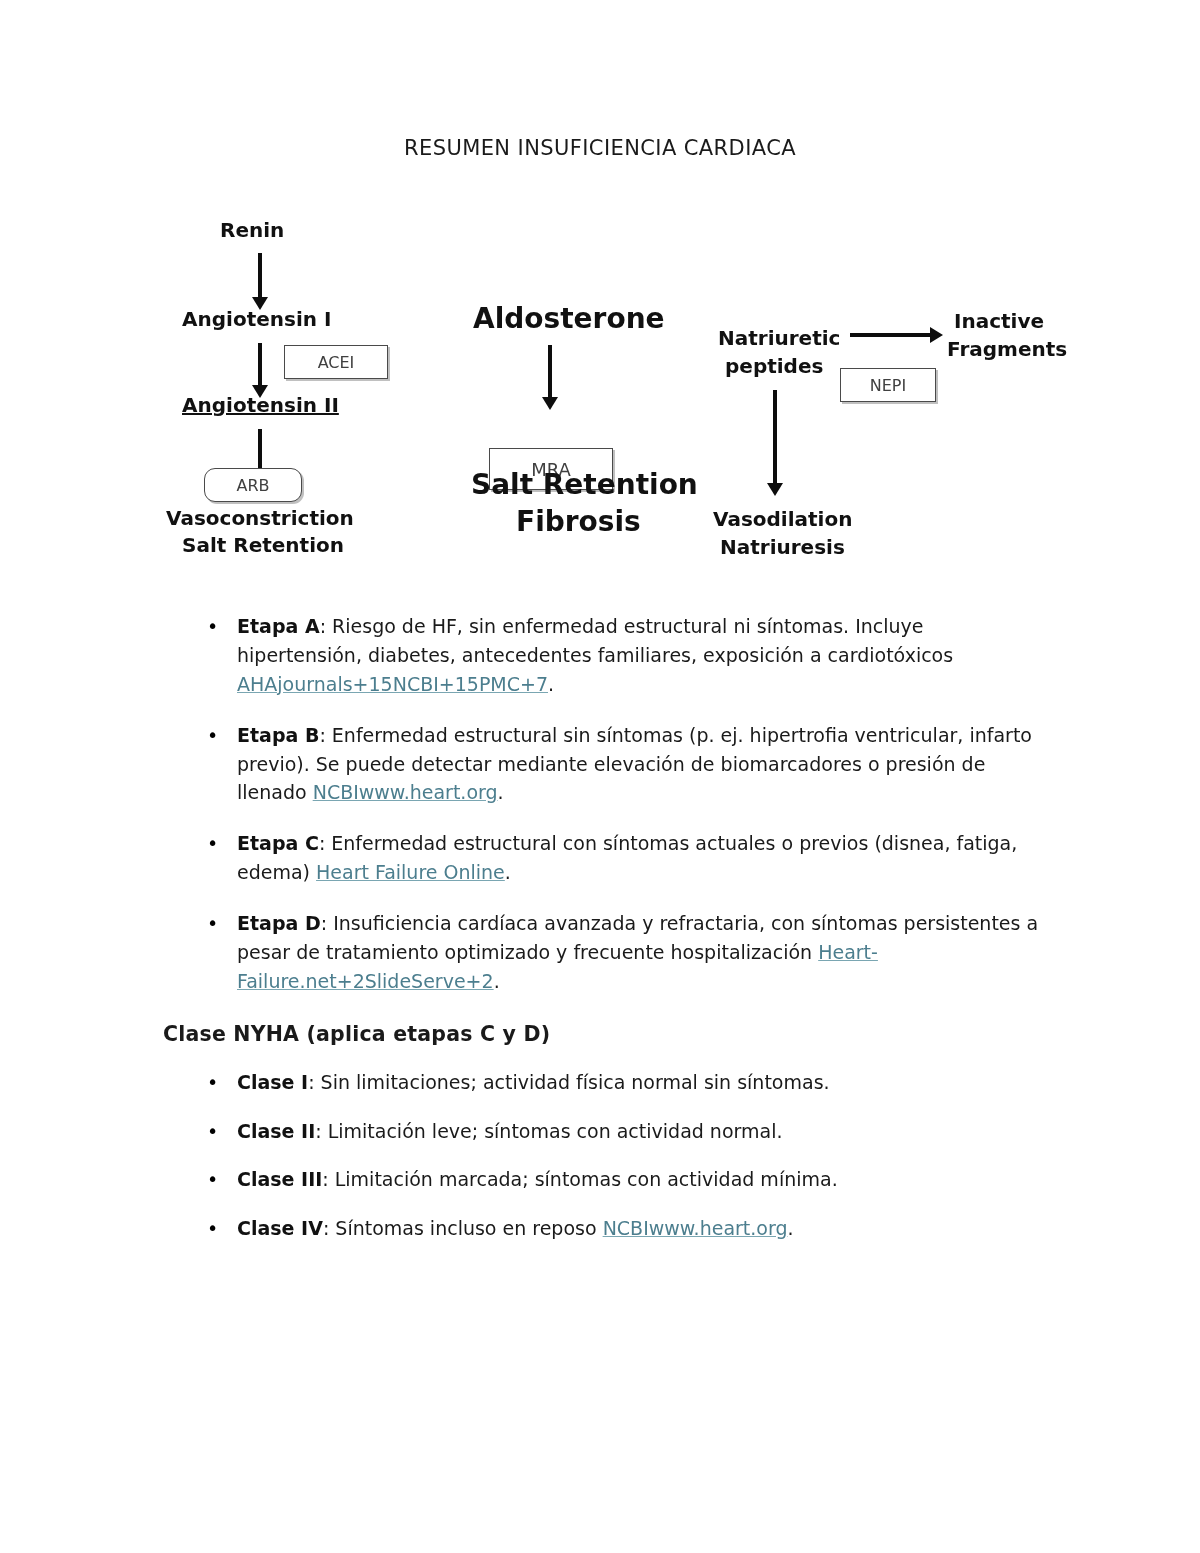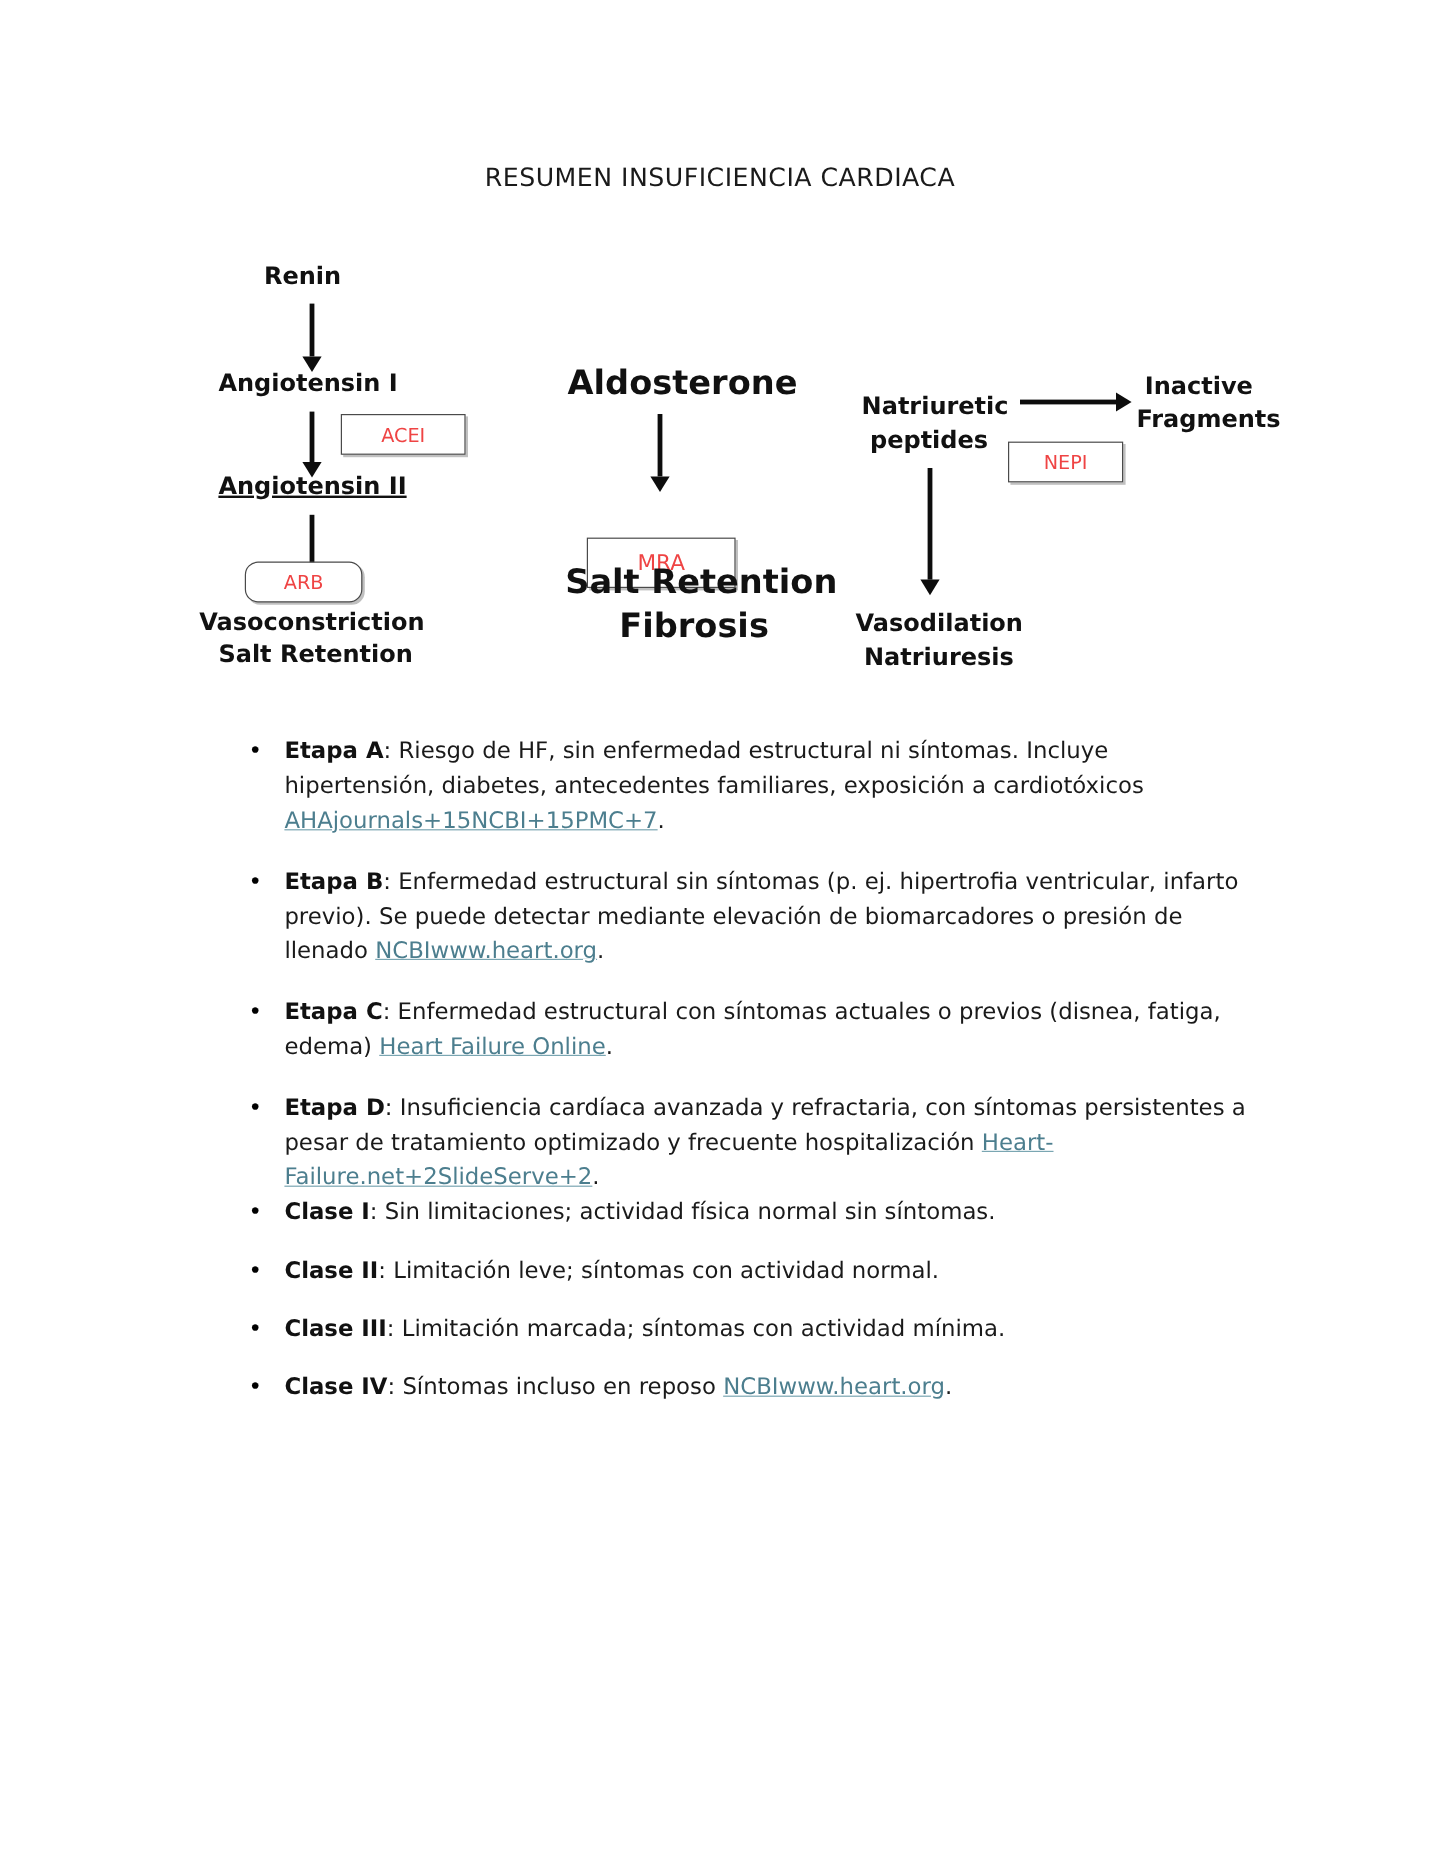--- a/index.html
+++ b/index.html
@@ -56,21 +56,21 @@
   .dg-box {
     position: absolute;
     border: 1.6px solid #4a4a4a;
     background: #fff;
     box-shadow: 2px 2px 0 rgba(140,140,140,0.55);
     display: flex;
     align-items: center;
     justify-content: center;
     font-family: "DejaVu Sans", sans-serif;
     font-weight: 400;
-    color: #ef4444;
+    color: #404040;
     box-sizing: border-box;
   }
   
   .arr-v {
     position: absolute;
     width: 0;
   }
   .arr-v .shaft {
     position: absolute;
     left: 0;
@@ -248,20 +248,21 @@
 
 
 
     <ul class="bullets" id="stages-list">
         <li><span class="bullet">•</span><span class="lbl">Etapa A</span><span>: Riesgo de HF, sin enfermedad estructural ni síntomas. Incluye hipertensión, diabetes, antecedentes familiares, exposición a cardiotóxicos </span><a class="ref" href="#">AHAjournals+15NCBI+15PMC+7</a><span>.</span></li>
         <li><span class="bullet">•</span><span class="lbl">Etapa B</span><span>: Enfermedad estructural sin síntomas (p. ej. hipertrofia ventricular, infarto previo). Se puede detectar mediante elevación de biomarcadores o presión de llenado </span><a class="ref" href="#">NCBIwww.heart.org</a><span>.</span></li>
         <li><span class="bullet">•</span><span class="lbl">Etapa C</span><span>: Enfermedad estructural con síntomas actuales o previos (disnea, fatiga, edema) </span><a class="ref" href="#">Heart Failure Online</a><span>.</span></li>
         <li><span class="bullet">•</span><span class="lbl">Etapa D</span><span>: Insuficiencia cardíaca avanzada y refractaria, con síntomas persistentes a pesar de tratamiento optimizado y frecuente hospitalización </span><a class="ref" href="#">Heart-Failure.net+2SlideServe+2</a><span>.</span></li>
       </ul>
 
+    <h3 class="heading nyha">Clase NYHA (aplica etapas C y D)</h3>
 
     <ul class="bullets tight" id="nyha-list">
         <li><span class="bullet">•</span><span class="lbl">Clase I</span><span>: Sin limitaciones; actividad física normal sin síntomas.</span></li>
         <li><span class="bullet">•</span><span class="lbl">Clase II</span><span>: Limitación leve; síntomas con actividad normal.</span></li>
         <li><span class="bullet">•</span><span class="lbl">Clase III</span><span>: Limitación marcada; síntomas con actividad mínima.</span></li>
         <li><span class="bullet">•</span><span class="lbl">Clase IV</span><span>: Síntomas incluso en reposo </span><a class="ref" href="#">NCBIwww.heart.org</a><span>.</span></li>
       </ul>
 
   </div>
 

